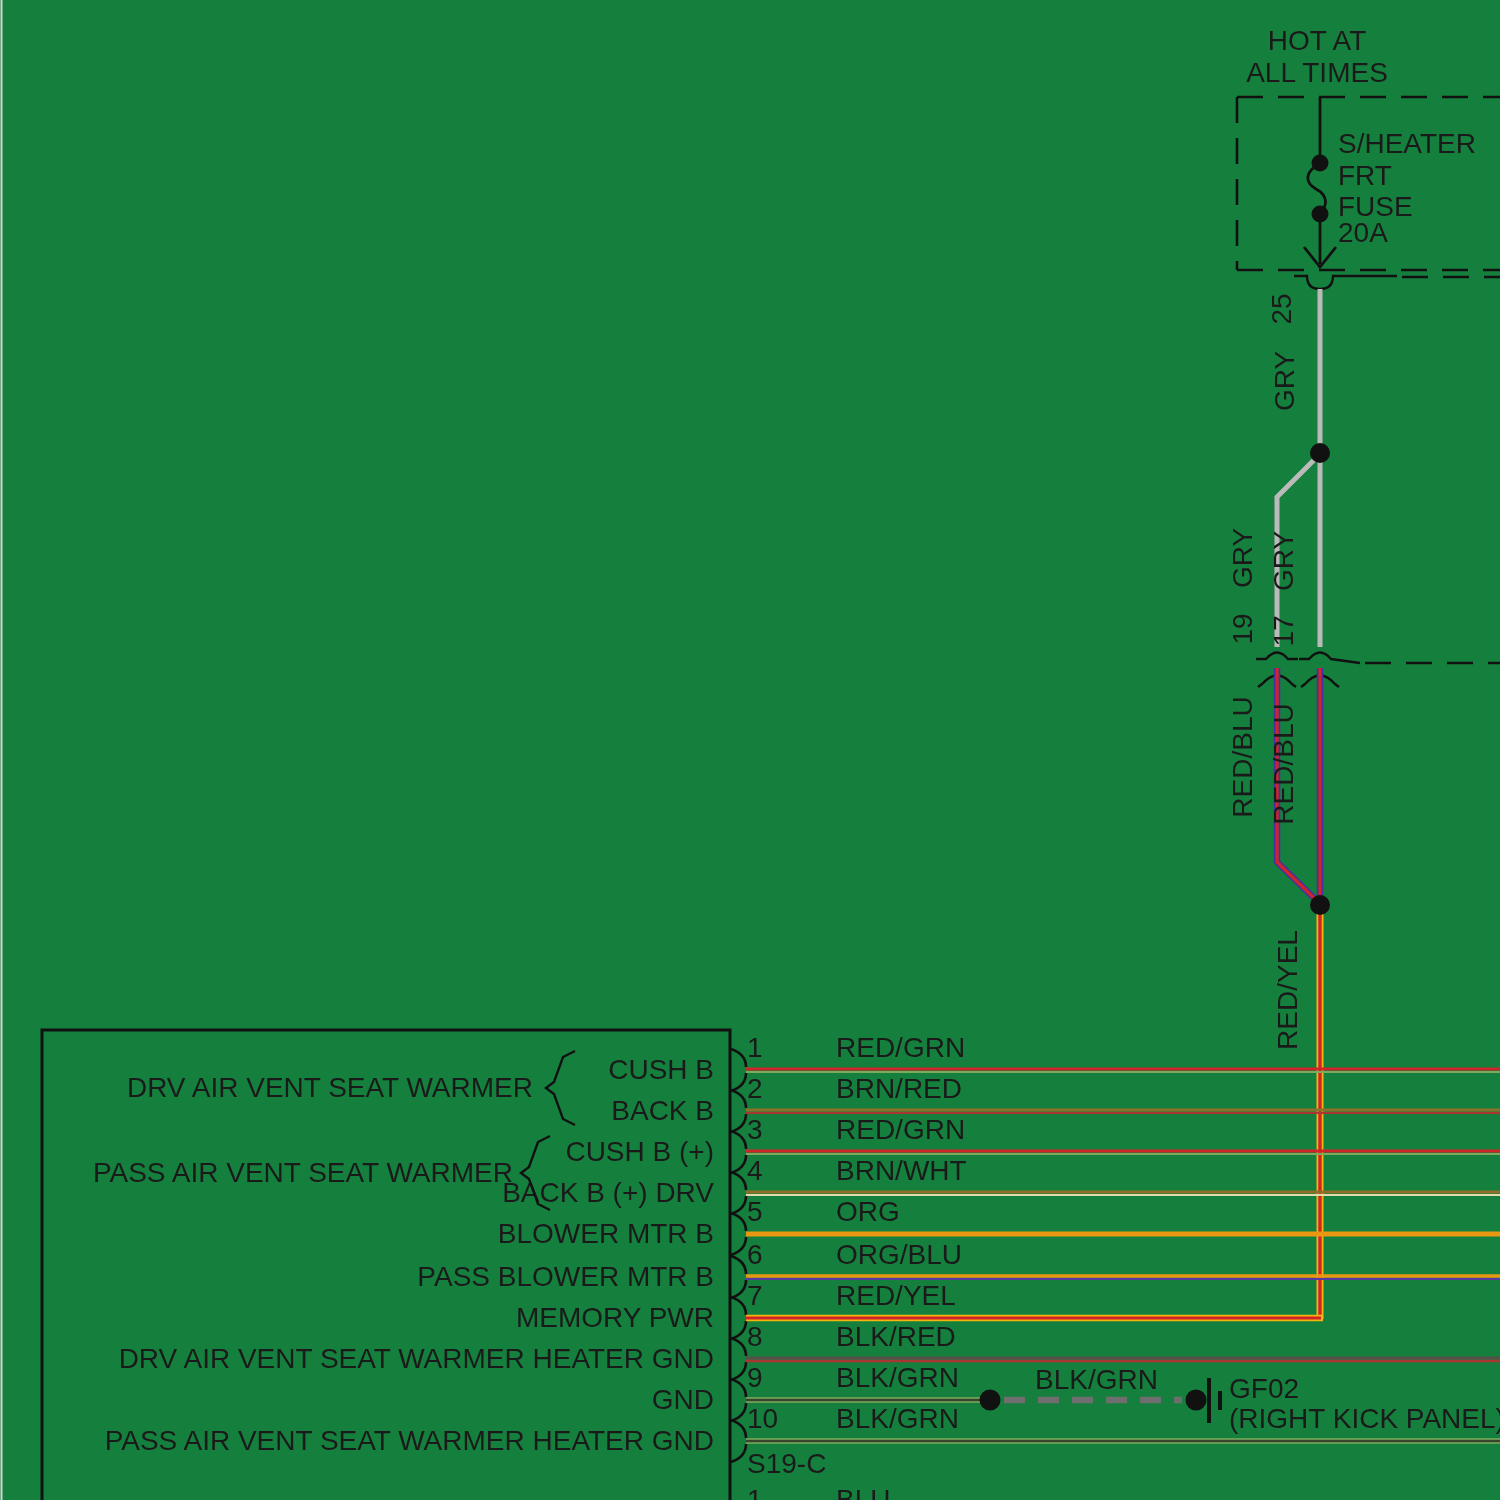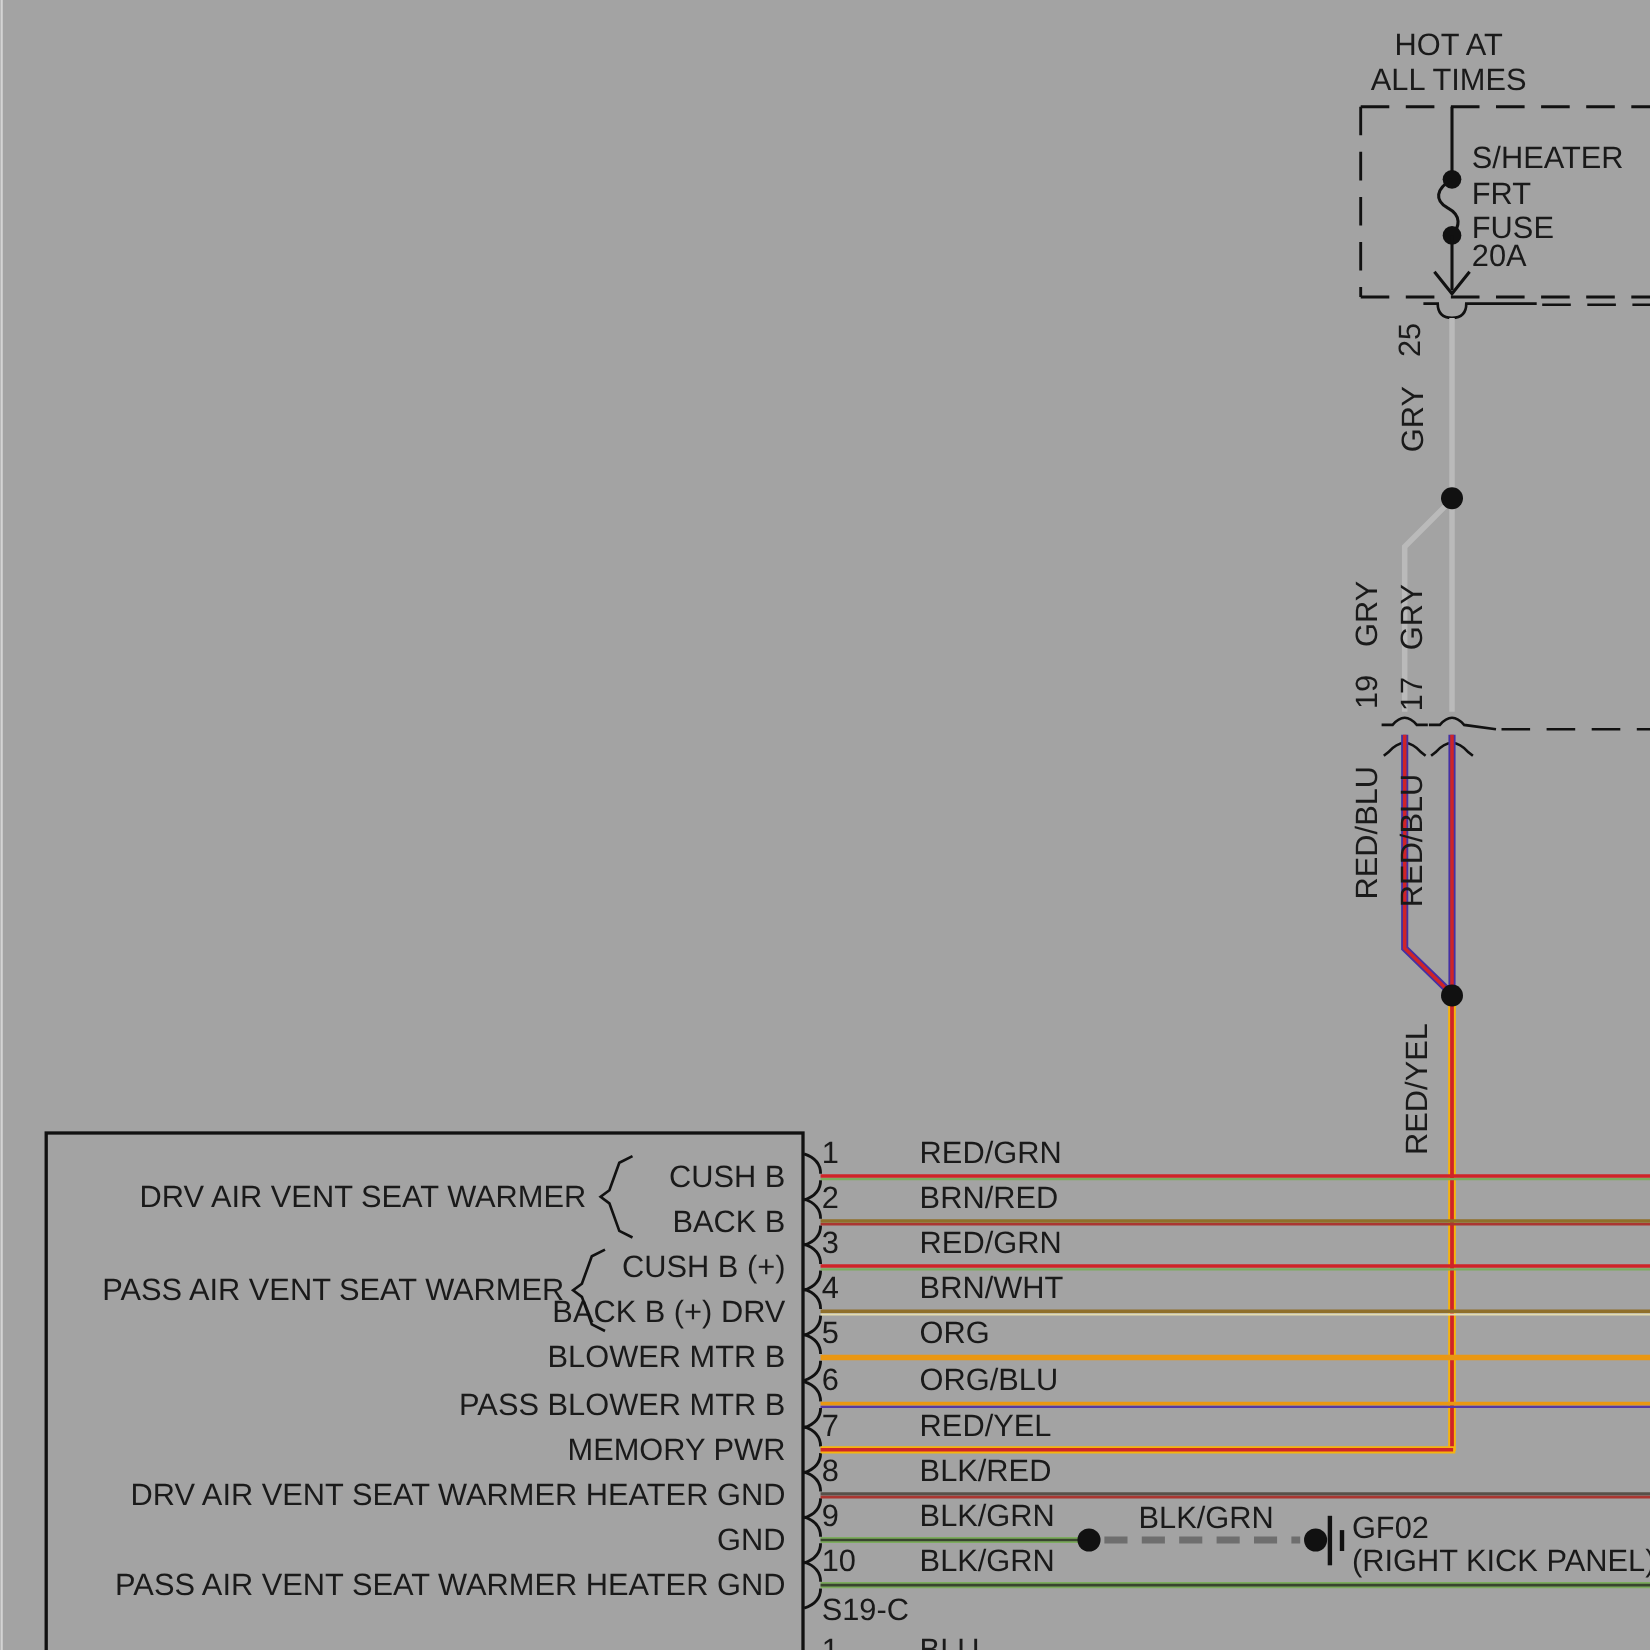--- a/index.html
+++ b/index.html
@@ -1,16 +1,16 @@
 <!DOCTYPE html>
 <html><head>
 <meta charset="utf-8">
 <style>
   html,body{margin:0;padding:0;background:#ffffff;}
-  #stage{position:relative;width:1500px;height:1500px;background:#a3a3a3;overflow:hidden;}
+  #stage{position:relative;width:1500px;height:1500px;background:#15803d;overflow:hidden;}
   svg{position:absolute;left:0;top:0;}
   svg text{font-family:"Liberation Sans","DejaVu Sans",sans-serif;font-size:28px;fill:#1a1a1a;}
 </style>
 </head>
 <body>
 
 <div id="stage">
 <svg width="1500" height="1500" viewBox="0 0 1500 1500">
 
   <line x1="1.5" y1="0" x2="1.5" y2="1500" stroke="#d4d4d4" stroke-width="2"></line>

